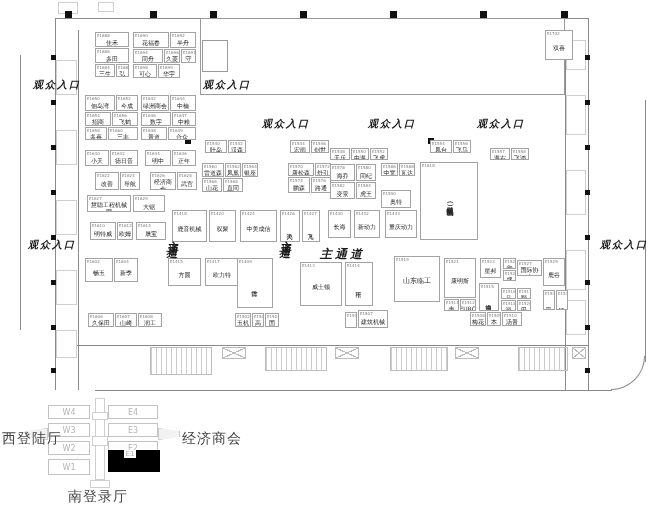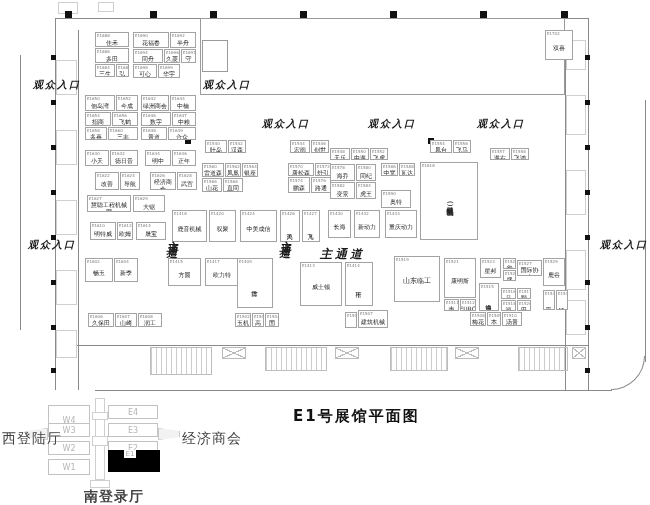--- a/index.html
+++ b/index.html
@@ -33,21 +33,20 @@
   .mm-black{background:#000;}
   .mm-label{font-size:14px;color:#444;letter-spacing:1px;white-space:nowrap;
             font-family:"DejaVu Serif","Liberation Serif",serif;}
   .mm-funnel{background:#f2f2f2;border:1px solid #c9c9c9;}
   .mm-e1{font-size:7px;color:#aaa;}
 </style>
 </head>
 <body>
 
 <div id="plan">
-  <div class="abs title" style="left:293px;top:407px;">E1号展馆平面图</div>
 <div class="abs wall" style="left: 55px; top: 18px; width: 533px; height: 1px;"></div>
     <div class="abs wall" style="left: 55px; top: 18px; width: 1px; height: 372px;"></div>
     <div class="abs wall" style="left: 78px; top: 30px; width: 1px; height: 360px;"></div>
     <div class="abs wall" style="left: 20px; top: 55px; width: 1px; height: 275px;"></div>
     <div class="abs wall" style="left: 565px; top: 30px; width: 1px; height: 360px;"></div>
     <div class="abs wall" style="left: 588px; top: 18px; width: 1px; height: 372px;"></div>
     <div class="abs wall" style="left: 55px; top: 345px; width: 533px; height: 1px;"></div>
     <div class="abs wall" style="left: 95px; top: 390px; width: 517px; height: 1px;"></div>
     <div class="abs wall" style="left: 645px; top: 100px; width: 1px; height: 262px;"></div>
     <div class="abs rect" style="left: 200px; top: 18px; width: 365px; height: 77px;"></div>
@@ -530,31 +529,31 @@
     <div class="abs entrance" style="left: 33px; top: 78px;">观众入口</div>
     <div class="abs entrance" style="left: 203px; top: 78px;">观众入口</div>
     <div class="abs entrance" style="left: 262px; top: 117px;">观众入口</div>
     <div class="abs entrance" style="left: 368px; top: 117px;">观众入口</div>
     <div class="abs entrance" style="left: 477px; top: 117px;">观众入口</div>
     <div class="abs entrance" style="left: 28px; top: 238px;">观众入口</div>
     <div class="abs entrance" style="left: 600px; top: 238px;">观众入口</div>
     <div class="abs aisle aisle-v" style="left: 163px; top: 232px;">主通道</div>
     <div class="abs aisle aisle-v" style="left: 276px; top: 232px;">主通道</div>
     <div class="abs aisle aisle-h" style="left: 320px; top: 246px;">主通道</div>
-    <div class="abs mm-block" style="left: 48px; top: 405px; width: 42px; height: 30px;">W4</div>
+    <div class="abs mm-block" style="left: 48px; top: 405px; width: 42px; height: 14px;">W4</div>
     <div class="abs mm-block" style="left: 48px; top: 423px; width: 42px; height: 14px;">W3</div>
     <div class="abs mm-block" style="left: 48px; top: 441px; width: 42px; height: 14px;">W2</div>
     <div class="abs mm-block" style="left: 48px; top: 459px; width: 42px; height: 16px;">W1</div>
     <div class="abs mm-block" style="left: 108px; top: 405px; width: 50px; height: 14px;">E4</div>
     <div class="abs mm-block" style="left: 108px; top: 423px; width: 50px; height: 14px;">E3</div>
     <div class="abs mm-block" style="left: 108px; top: 441px; width: 50px; height: 14px;">E2</div>
     <div class="abs mm-black" style="left: 108px; top: 450px; width: 52px; height: 22px;"></div>
     <div class="abs mm-e1" style="left: 124px; top: 450px; width: 12px; height: 8px; background: rgb(255, 255, 255); text-align: center; line-height: 8px;">E1</div>
     <div class="abs lrect" style="left: 95px; top: 398px; width: 10px; height: 82px;"></div>
     <div class="abs lrect" style="left: 92px; top: 412px; width: 16px; height: 8px;"></div>
     <div class="abs lrect" style="left: 92px; top: 436px; width: 16px; height: 10px;"></div>
     <div class="abs lrect" style="left: 90px; top: 480px; width: 20px; height: 8px;"></div>
     <div class="abs mm-funnel" style="left: 26px; top: 428px; width: 22px; height: 12px; clip-path: polygon(0px 25%, 100% 0px, 100% 100%, 0px 75%);"></div>
     <div class="abs mm-funnel" style="left: 158px; top: 428px; width: 22px; height: 12px; clip-path: polygon(0px 0px, 100% 25%, 100% 75%, 0px 100%);"></div>
     <div class="abs mm-label" style="left: 2px; top: 430px;">西登陆厅</div>
     <div class="abs mm-label" style="left: 182px; top: 430px;">经济商会</div>
-    <div class="abs mm-label" style="left: 84px; top: 488px; font-weight: bold;">南登录厅</div>
+    <div class="abs mm-label" style="left: 68px; top: 488px;">南登录厅</div>
   </div>
 
 </body></html>

